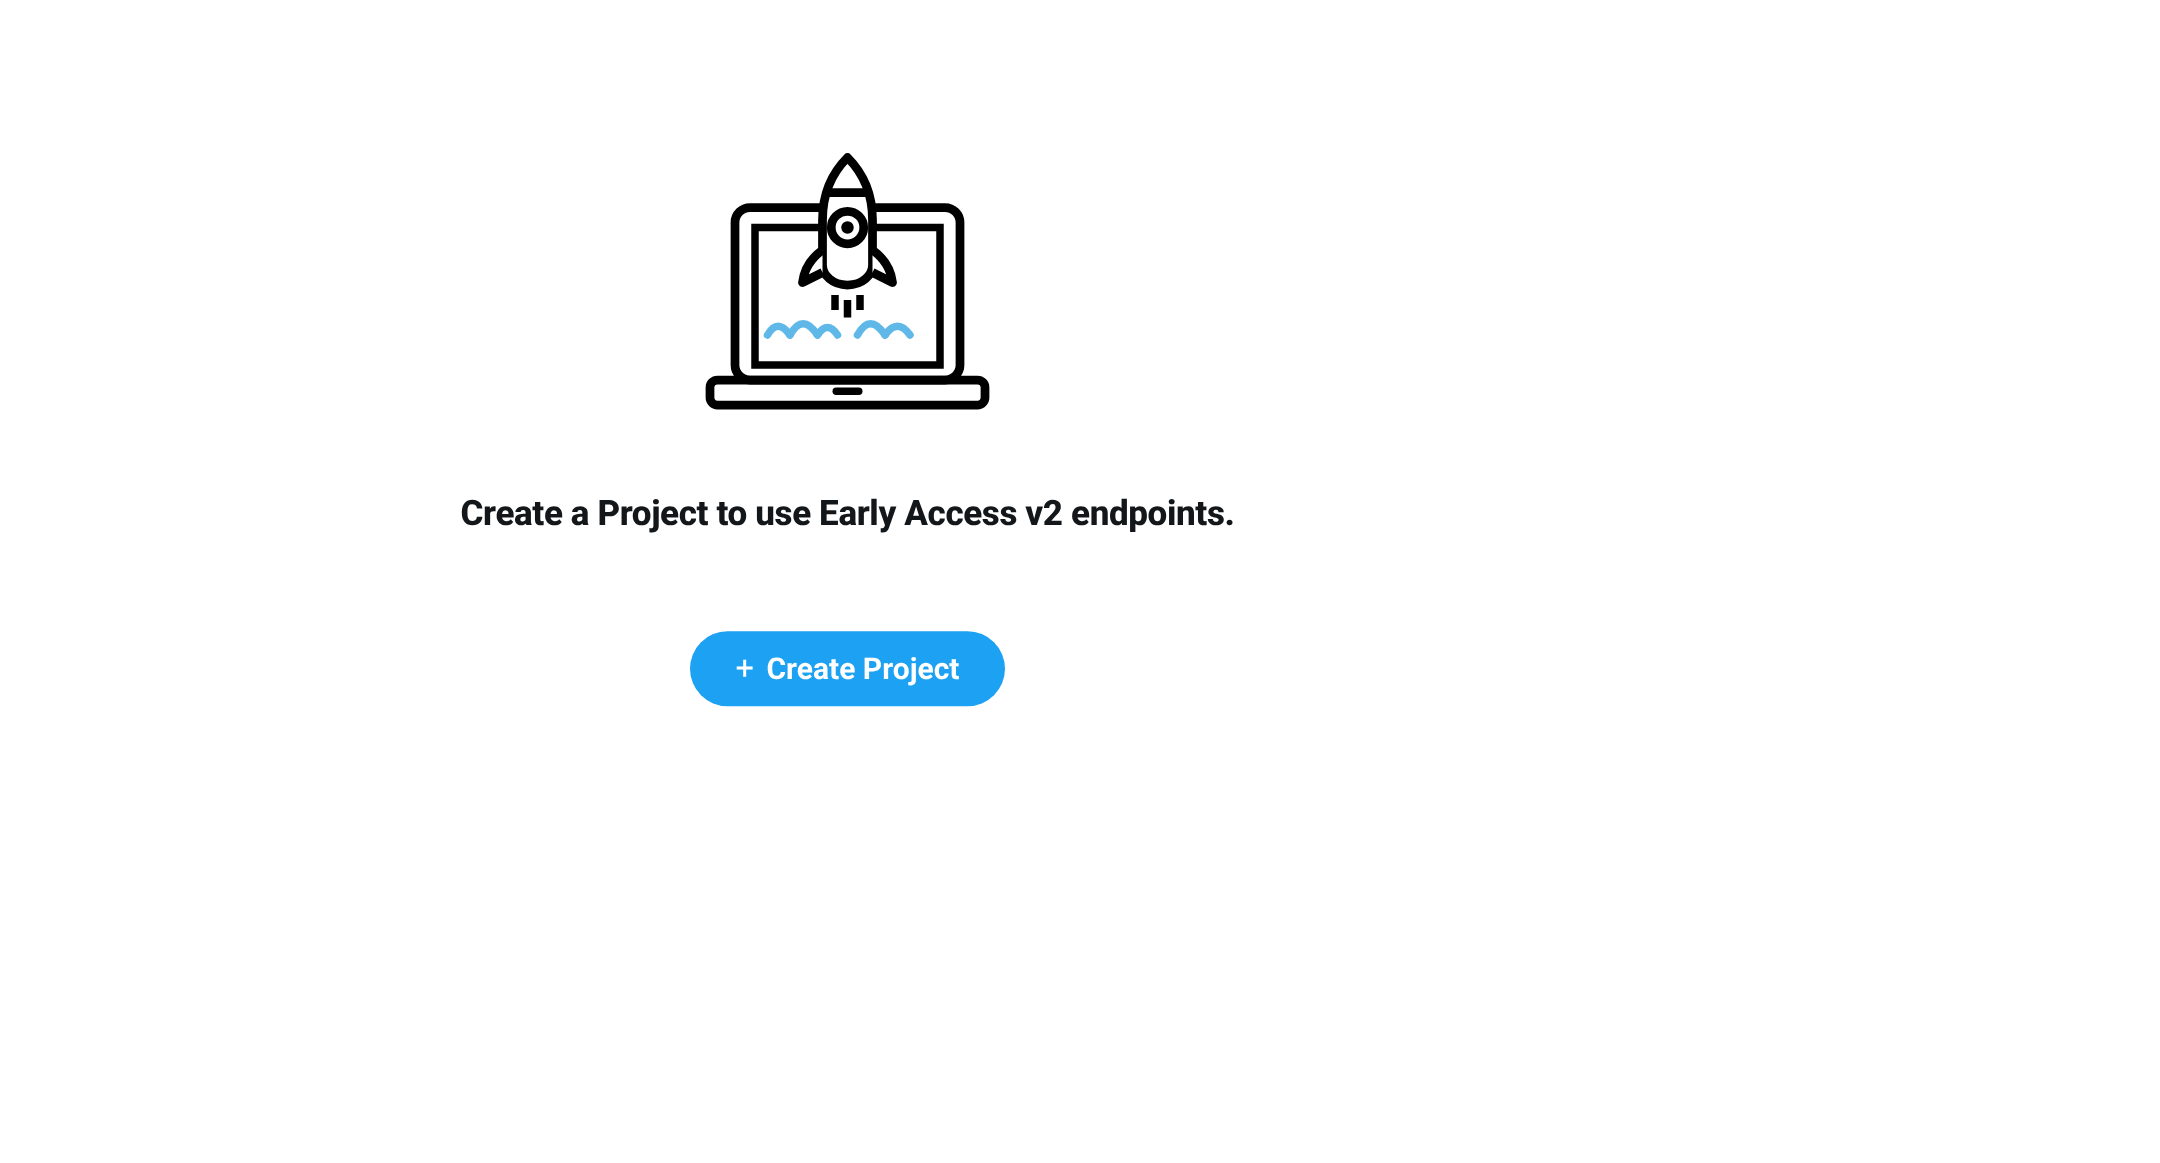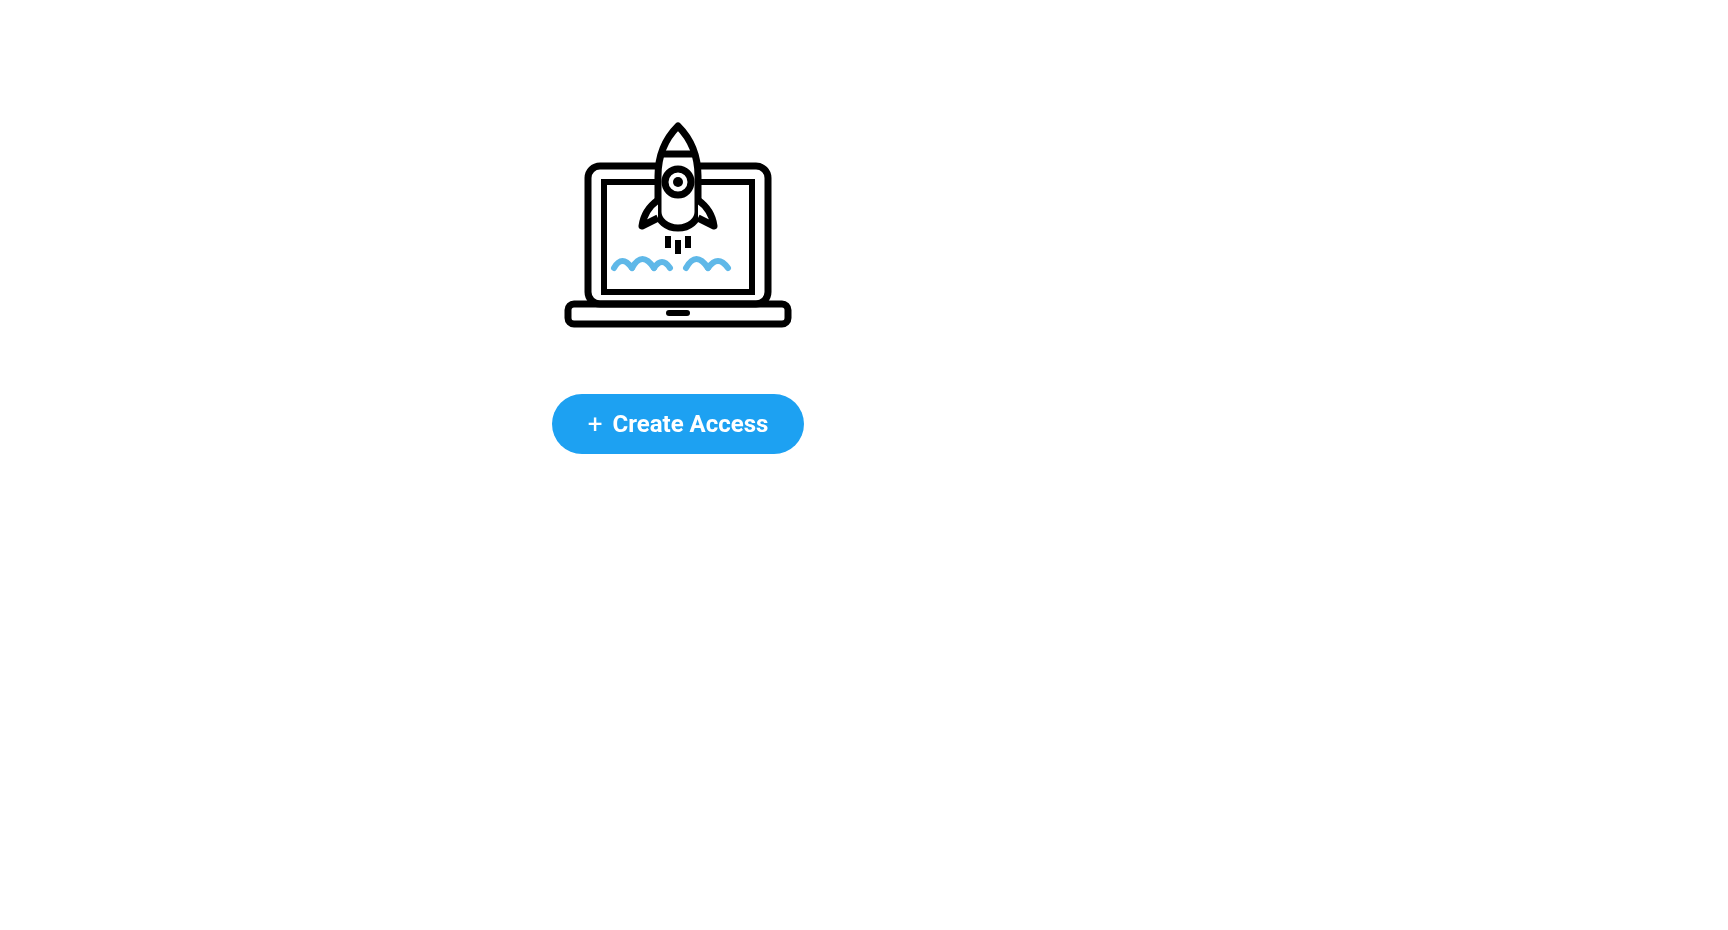--- a/index.html
+++ b/index.html
@@ -102,19 +102,20 @@
       <circle cx="120" cy="62" r="5" fill="#000"></circle>
 
       <g stroke="#000" stroke-width="6" stroke-linecap="butt">
         <line x1="110" y1="116" x2="110" y2="128"></line>
         <line x1="120" y1="120" x2="120" y2="134"></line>
         <line x1="130" y1="116" x2="130" y2="128"></line>
       </g>
     </svg>
   </div>
 
+  <h1 class="heading">Create a Project to use Early Access v2 endpoints.</h1>
 
   <button class="create-button">
     <span class="plus-icon">+</span>
-    <span>Create Access</span>
+    <span>Create Project</span>
   </button>
 
 </div>
 
 </body></html>

